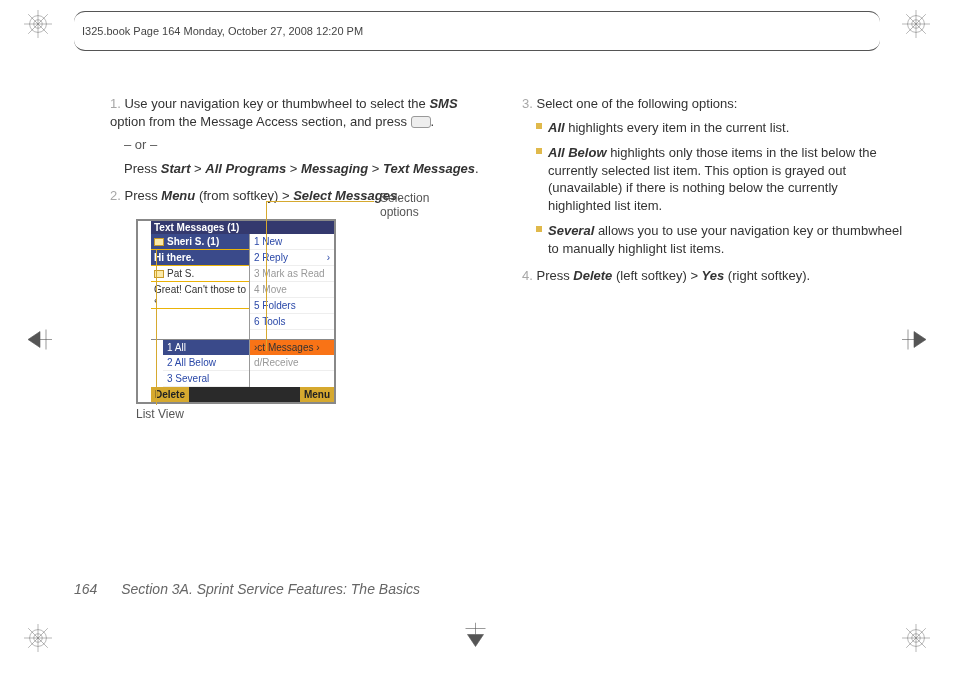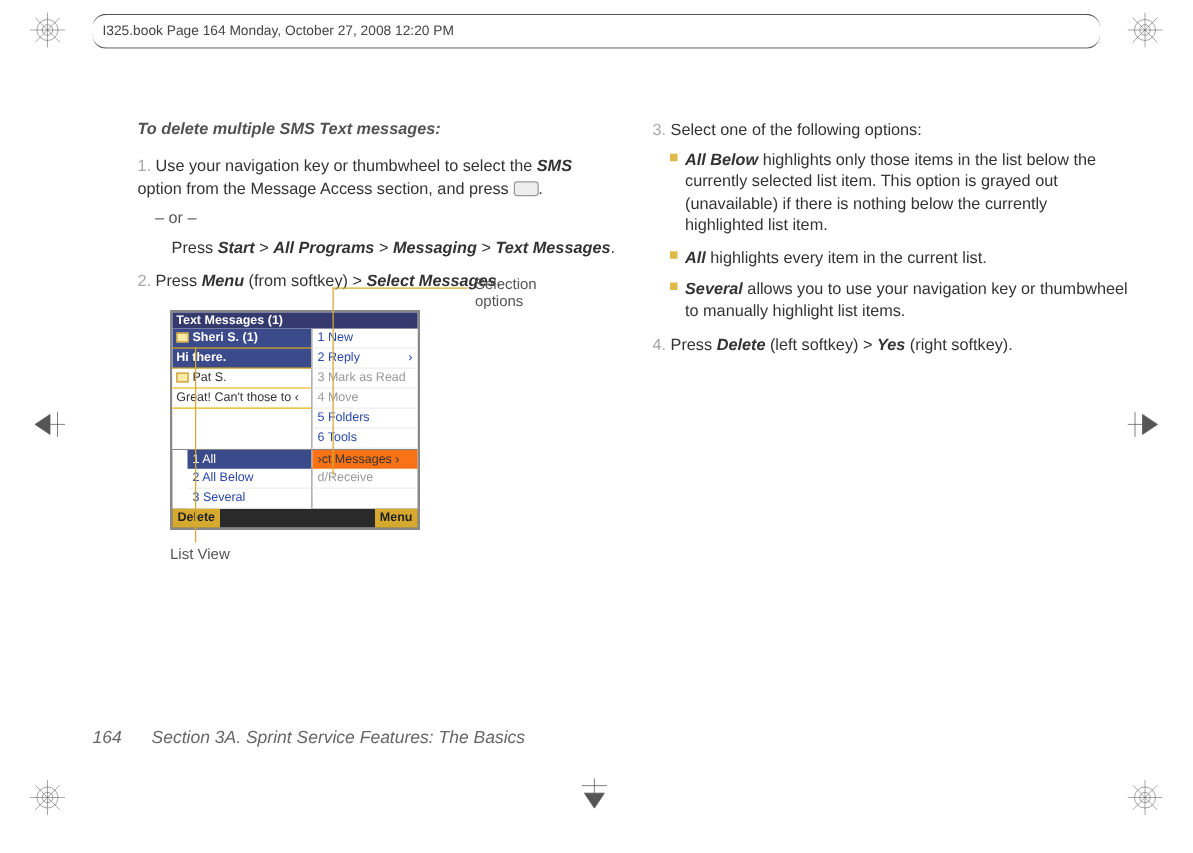--- a/index.html
+++ b/index.html
@@ -10,21 +10,21 @@
     color: #333;
     background: #fff;
     position: relative;
   }
   .corner-mark { position: absolute; width: 28px; height: 28px; display: flex; align-items: center; justify-content: center; }
   .corner-mark svg { width: 28px; height: 28px; }
   .crop-side { position: absolute; }
   .header-line {
     position: absolute; left: 74px; top: 11px; right: 74px;
     border-top: 0.5px solid #555; border-bottom: 0.5px solid #555;
-    height: 28px; padding: 3px 8px;
+    height: 40px; padding: 3px 8px;
     display: flex; align-items: center;
     border-radius: 11px;
     font-size: 11px;
     color: #444;
     text-align: right;
   }
   .page-bottom { position: absolute; left: 74px; bottom: 85px; font-size: 14px; color: #666; font-style: italic; }
   .page-num { font-weight: normal; margin-right: 20px; font-style: italic; }
 
   .content { position: absolute; top: 95px; left: 110px; right: 50px; bottom: 120px; display: flex; gap: 30px; }
@@ -39,20 +39,21 @@
   .sublist { margin-left: 14px; margin-top: 6px; }
   .sublist .item { margin-bottom: 8px; display: flex; }
   .bullet-sq { width: 6px; height: 6px; background: #e0b94b; margin-top: 4px; margin-right: 6px; flex: none; }
 
   
   .phone-wrap { margin: 14px 0 0 26px; position: relative; }
   .phone {
     width: 200px; border: 2px solid #888;
     background: #fff;
     font-size: 10px;
+    padding-left: 13px;
   }
   .phone .title { background: #34396e; color: #fff; font-weight: bold; padding: 1px 3px; display:flex;align-items:center; }
   .phone .row { display: flex; align-items: stretch; }
   .phone .list-side { flex: 1; background: #fff; }
   .phone .menu-side { width: 85px; background: #fff; border-left:1px solid #999;}
   .phone .list-item { padding: 2px 3px; border-bottom: 1px solid #eab308; background:#fff; color:#333; }
   .phone .list-item.sel { background: #3a4a8a; color:#fff; }
   .phone .menu-item { padding: 2px 4px; color: #2a48a8; border-bottom:1px solid #eee; }
   .phone .menu-item.gray { color:#999; }
   .phone .submenu-header { background:#3a4a8a;color:#fff;padding:2px 4px; }
@@ -136,27 +137,26 @@
         <line x1="26" y1="6" x2="26" y2="26"></line>
       </g>
     </svg></div>
 
 <div class="header-line">
   <span>I325.book  Page 164  Monday, October 27, 2008  12:20 PM</span>
 </div>
 
 <div class="content">
   <div class="col">
-    <div class="heading">To delete multiple SMS Text messages:</div>
     <ol>
       <li class="num body-text">
         <span class="step-num">1.</span>
         <span>Use your navigation key or thumbwheel to select the </span><span class="emph">SMS</span><span> option from the Message Access section, and press </span><span class="nav-key"></span><span>.</span>
         <div style="margin:6px 0 6px 14px;color:#555;">– or –</div>
-        <div style="margin-left:14px;text-align:right;">
+        <div style="margin-left:14px;">
           <span>Press </span><span class="emph">Start</span><span> &gt; </span><span class="emph">All Programs</span><span> &gt; </span><span class="emph">Messaging</span><span> &gt; </span><span class="emph">Text Messages</span><span>.</span>
         </div>
       </li>
       <li class="num body-text">
         <span class="step-num">2.</span>
         <span>Press </span><span class="emph">Menu</span><span> (from softkey) </span><span>&gt; </span><span class="emph">Select Messages</span><span>.</span>
       </li>
     </ol>
 
     <div class="phone-wrap">
@@ -213,25 +213,25 @@
   </div>
 
   <div class="col">
     <ol>
       <li class="num body-text">
         <span class="step-num">3.</span>
         <span>Select one of the following options:</span>
         <div class="sublist">
           <div class="item">
               <span class="bullet-sq"></span>
-              <div><span class="emph">All Below</span><span> highlights only those items in the list below the currently selected list item. This option is grayed out (unavailable) if there is nothing below the currently highlighted list item.</span></div>
+              <div><span class="emph">All</span><span> highlights every item in the current list.</span></div>
             </div>
           <div class="item">
               <span class="bullet-sq"></span>
-              <div><span class="emph">All</span><span> highlights every item in the current list.</span></div>
+              <div><span class="emph">All Below</span><span> highlights only those items in the list below the currently selected list item. This option is grayed out (unavailable) if there is nothing below the currently highlighted list item.</span></div>
             </div>
           <div class="item">
               <span class="bullet-sq"></span>
               <div><span class="emph">Several</span><span> allows you to use your navigation key or thumbwheel to manually highlight list items.</span></div>
             </div>
         </div>
       </li>
       <li class="num body-text" style="margin-top:6px;">
         <span class="step-num">4.</span>
         <span>Press </span><span class="emph">Delete</span><span> (left softkey) </span><span>&gt; </span><span class="emph">Yes</span><span> (right softkey).</span>

